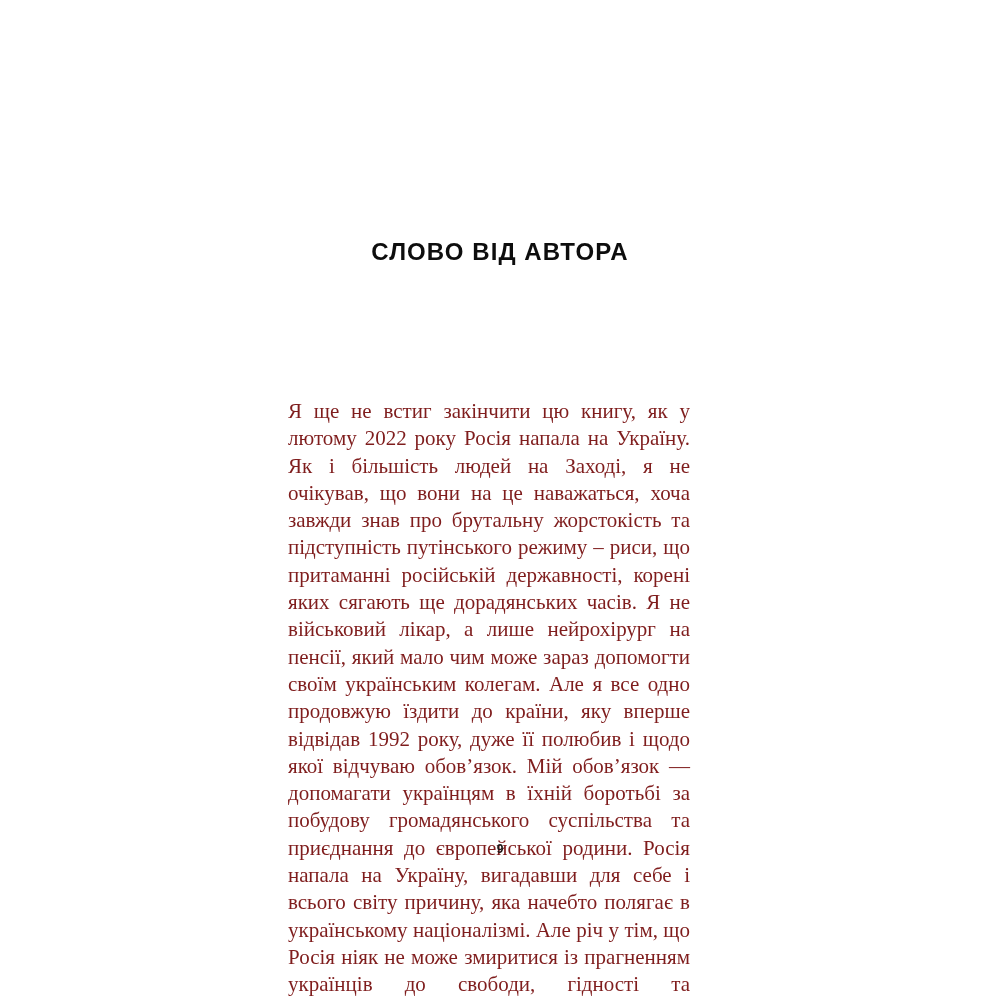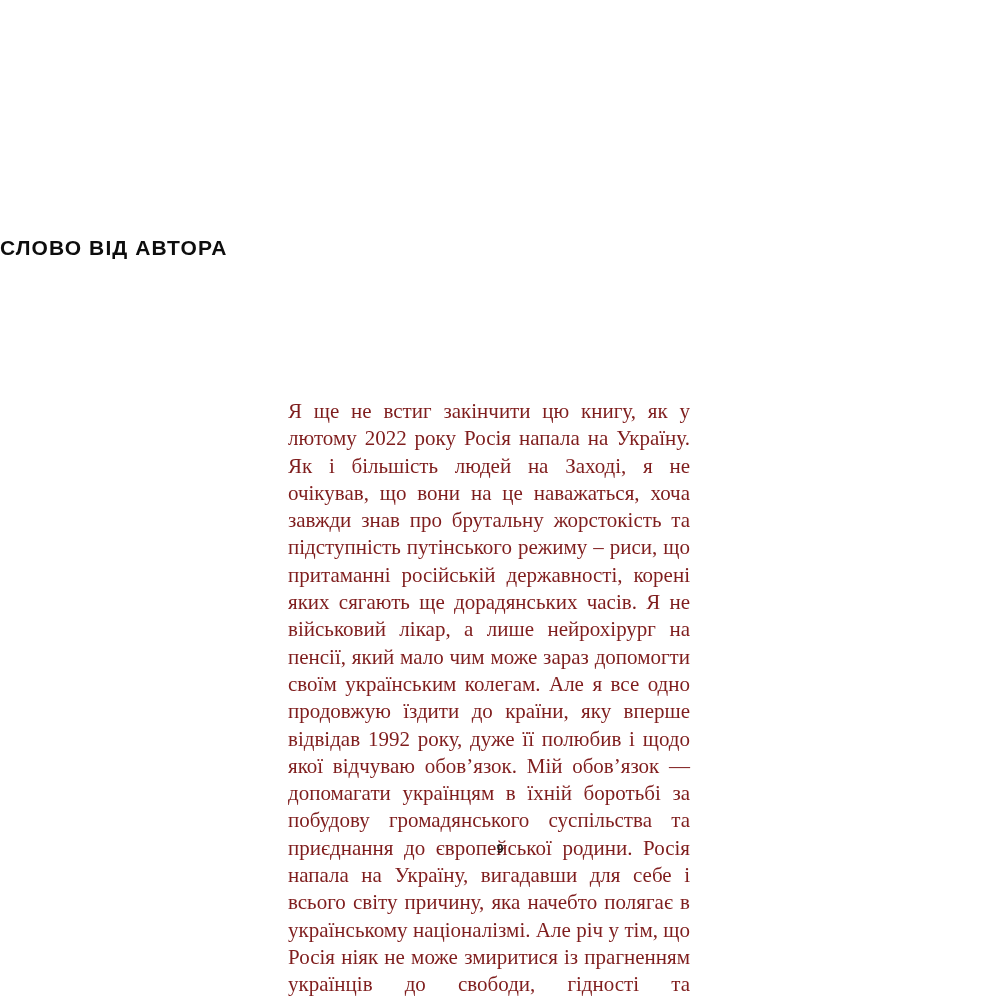--- a/index.html
+++ b/index.html
@@ -19,23 +19,24 @@
     width: 1000px;
     height: 1000px;
     background: #ffffff;
     box-sizing: border-box;
   }
   .page-title {
     position: absolute;
     top: 222px;
     left: 0;
     width: 1000px;
+    text-align: center;
     font-family: "Liberation Sans", sans-serif;
     font-weight: bold;
-    font-size: 21px;
+    font-size: 24px;
     letter-spacing: 1.1px;
     color: #0d0d0d;
     white-space: nowrap;
   }
   .body-block {
     position: absolute;
     top: 398px;
     left: 288px;
     width: 402px;
     text-align: justify;

